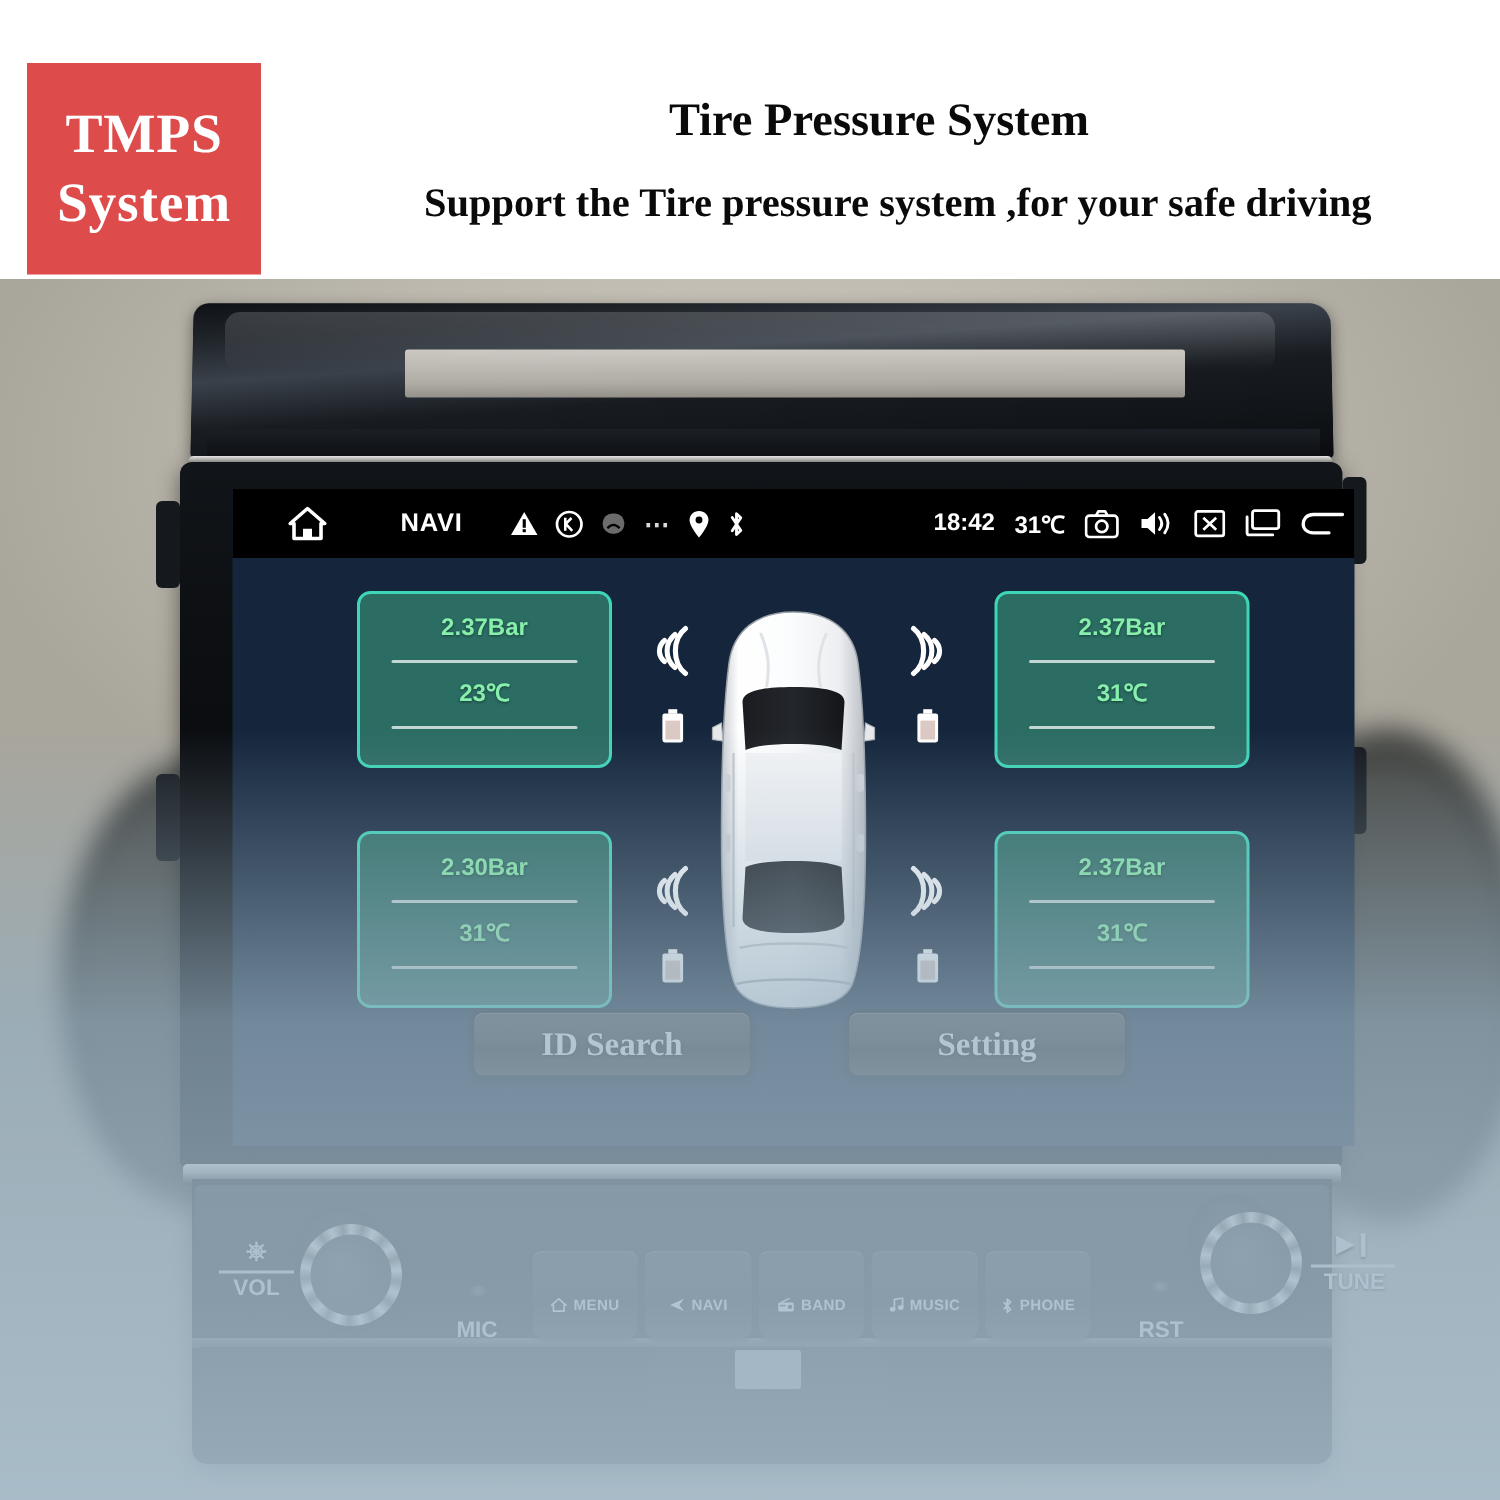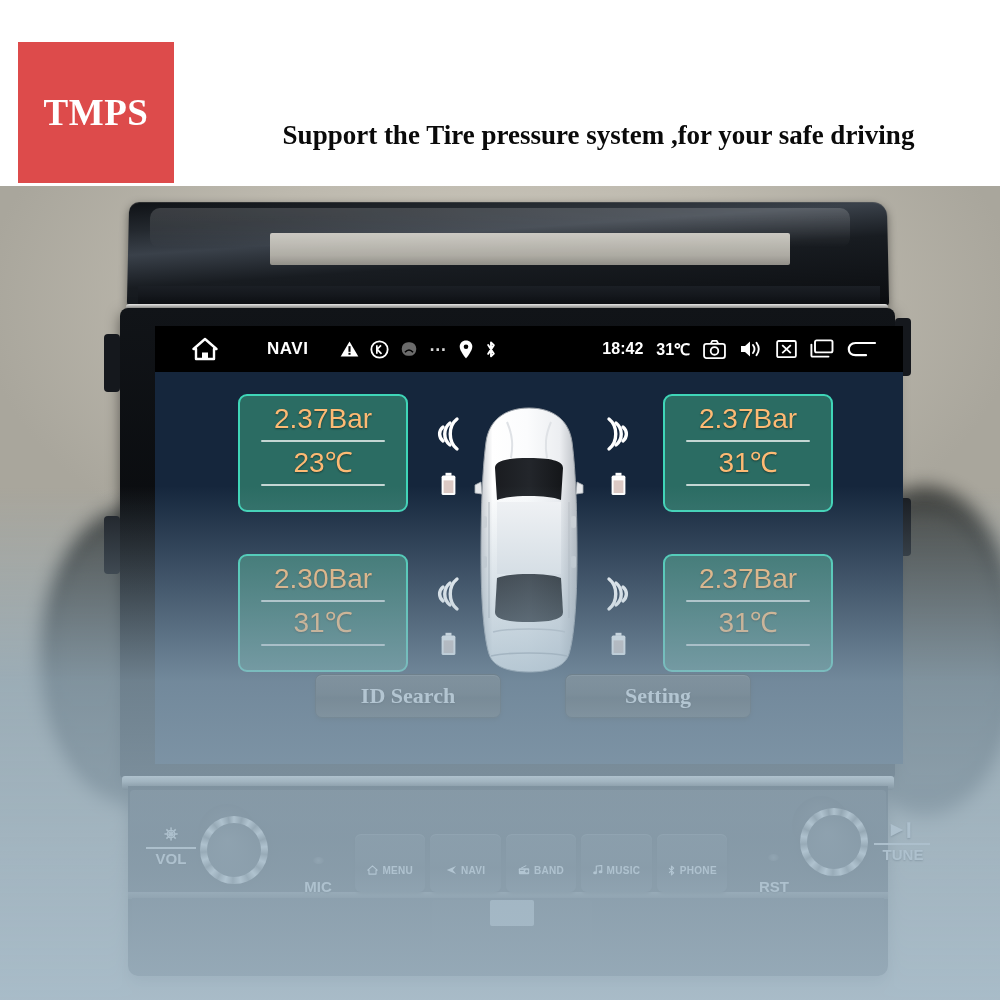--- a/index.html
+++ b/index.html
@@ -122,41 +122,41 @@
     position: absolute; left: 0; top: 0; width: 748px; height: 46px;
     background: #000000;
     display: flex; align-items: center;
     color: #ffffff;
   }
   #home-btn { margin-left: 30px; width: 40px; display:flex; align-items:center; justify-content:center; }
   #app-name {
     margin-left: 42px; font-weight: bold; font-size: 17px; letter-spacing: .5px;
   }
   #status-icons { margin-left: 32px; display:flex; align-items:center; gap: 11px; }
-  #status-right { margin-left: auto; display:flex; align-items:center; gap: 13px; padding-right: 26px; }
+  #status-right { margin-left: auto; display:flex; align-items:center; gap: 13px; padding-right: 6px; }
   .st-txt { font-size: 16px; font-weight: bold; }
   .st-ico { display:flex; align-items:center; justify-content:center; }
   .dim { opacity: .42; }
   .dots { letter-spacing: 2px; font-size: 17px; font-weight: bold; opacity:.85; }
 
   
   .tire-card {
     position: absolute; width: 170px; height: 118px;
     background: #2b6c63;
     border: 2px solid #3fd6b8;
     border-radius: 9px;
     display: flex; flex-direction: column; align-items: center;
     padding-top: 10px;
   }
   #card-fl { left: 83px;  top: 68px; }
   #card-fr { left: 508px; top: 68px; }
   #card-rl { left: 83px;  top: 228px; }
   #card-rr { left: 508px; top: 228px; }
   .card-val {
-    color: #fdba74; font-size: 28px; font-weight: normal; line-height: 26px;
+    color: #86efac; font-size: 16px; font-weight: bold; line-height: 26px;
     text-shadow: 0 1px 2px rgba(0,0,0,.45);
   }
   .card-rule {
     width: 124px; height: 2px; background: rgba(255,255,255,.72);
     margin: 8px 0 8px 0; border-radius: 1px;
   }
 
   
   .ind-col { position: absolute; width: 46px; display:flex; flex-direction:column; align-items:center; }
   #ind-fl { left: 270px; top: 84px; }
@@ -282,21 +282,23 @@
   .phys-ico { display:flex; align-items:center; }
 
   svg { display:block; }
 </style>
 </head>
 <body>
 
 <div id="banner">
   <div id="logo-badge">
     <span>TMPS</span>
+    <span>System</span>
   </div>
+  <div id="banner-title">Tire Pressure System</div>
   <div id="banner-sub">Support the Tire pressure system ,for your safe driving</div>
 </div>
 
 <div id="photo">
 
   <div class="tire" id="tire-left"></div>
   <div class="tire" id="tire-right"></div>
   <div class="tire2" id="tire-left2"></div>
   <div class="tire2" id="tire-right2"></div>
 

